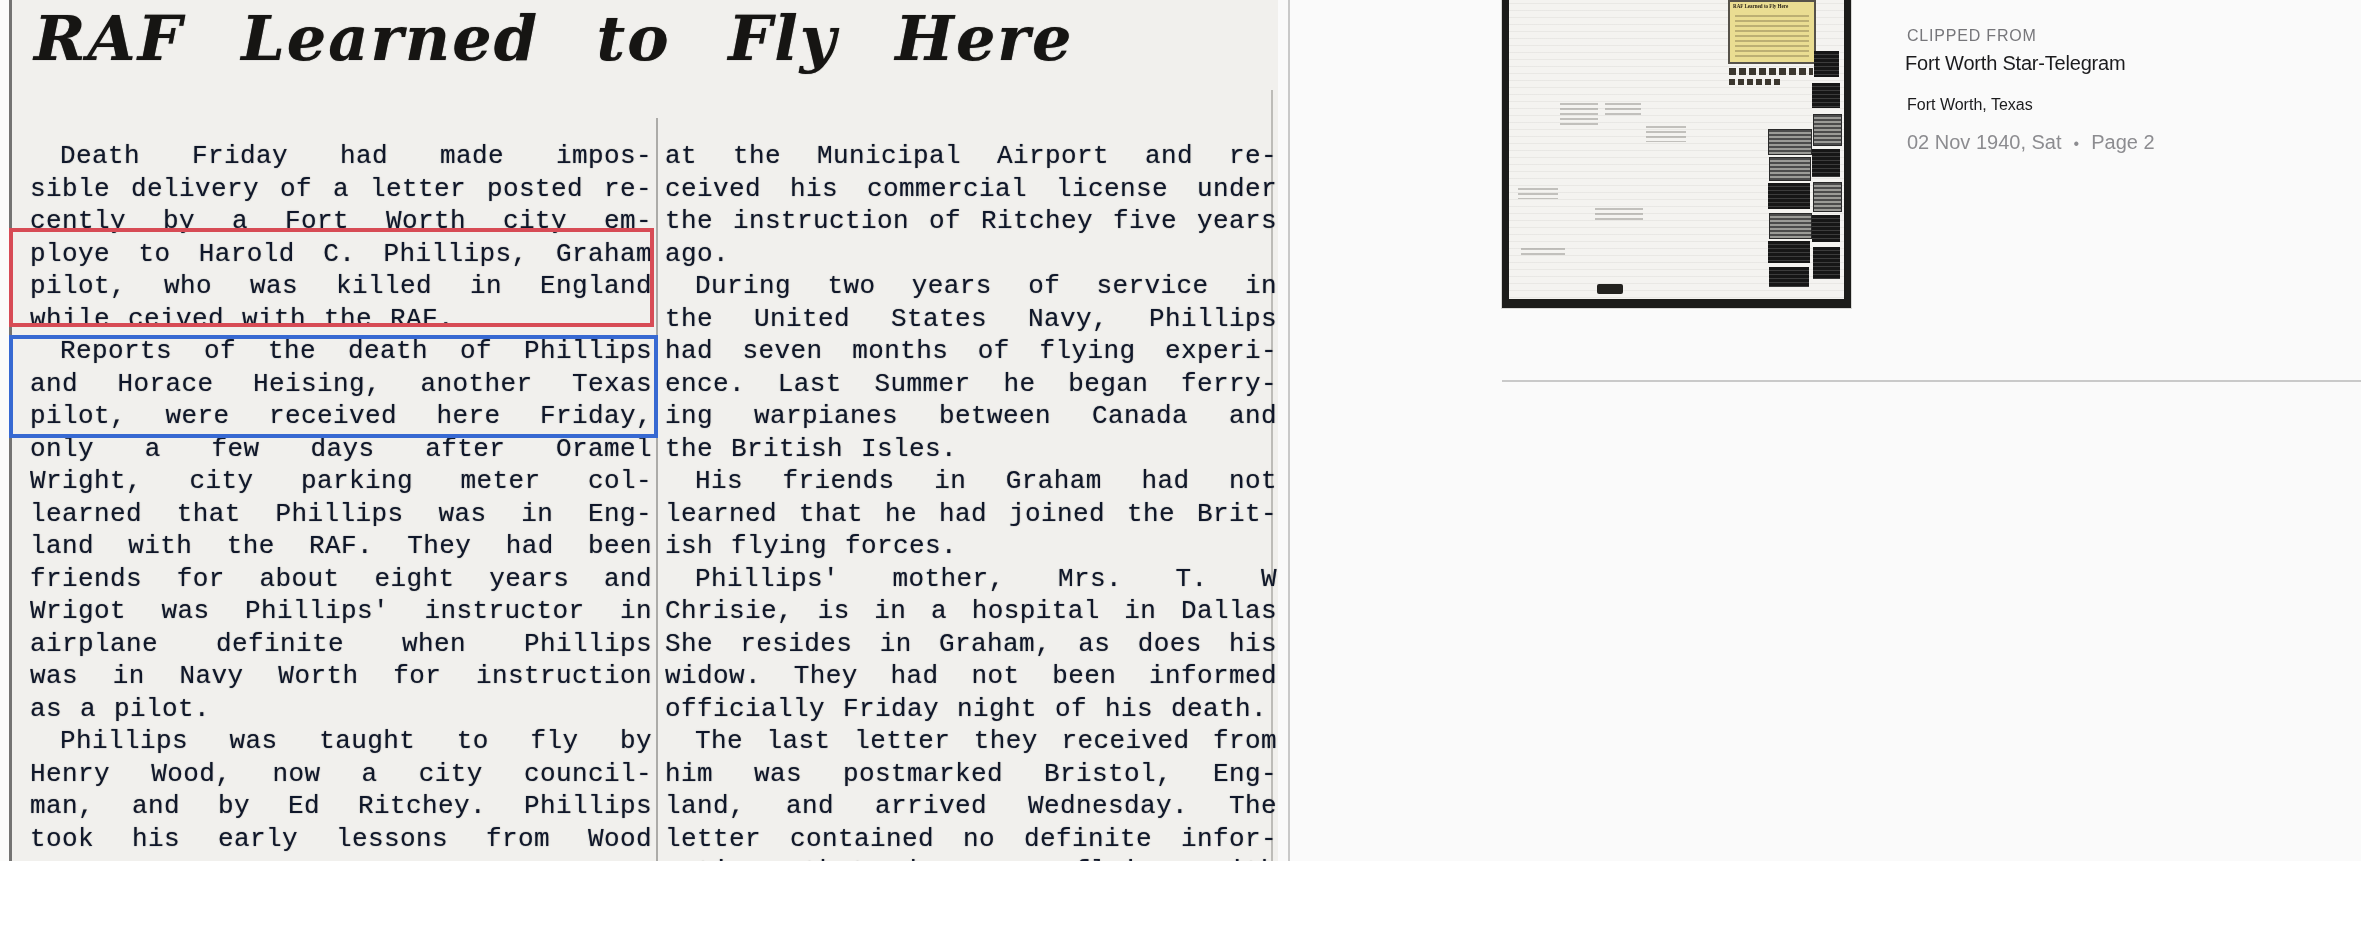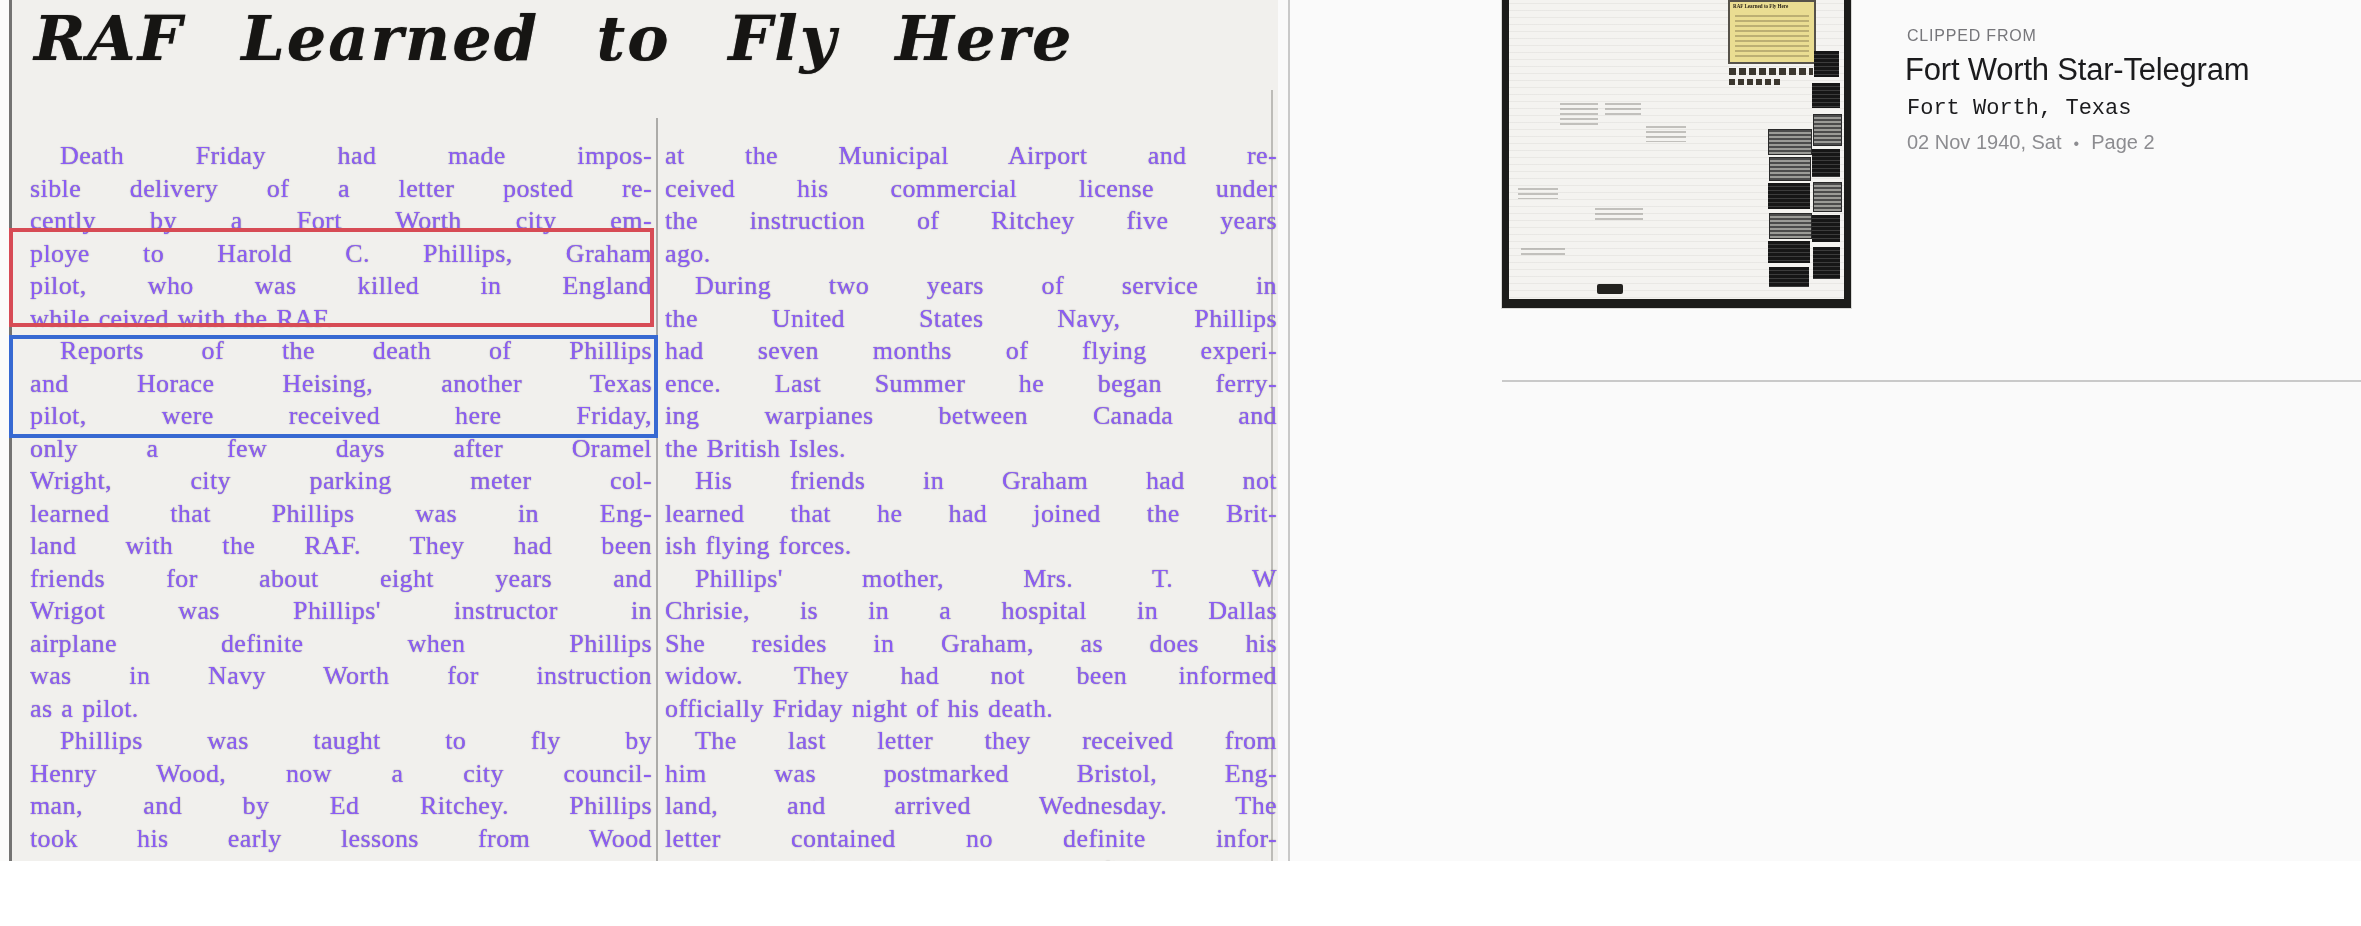--- a/index.html
+++ b/index.html
@@ -8,22 +8,22 @@
 
   
   .scan{position:absolute;left:0;top:0;width:1278px;height:926px;background:#f1f0ed;cursor:grab;}
   .scan-white-sliver{position:absolute;left:0;top:0;width:9px;height:926px;background:#fbfbfa;}
   .scan-edge-left{position:absolute;left:9px;top:0;width:3px;height:926px;background:#4a4a48;opacity:.75;}
   .scan-bottom{position:absolute;left:12px;top:913px;width:1262px;height:5px;background:#2e2d2b;opacity:.85;}
   .headline{position:absolute;left:34px;top:2px;width:1120px;margin:0;
             font-family:"DejaVu Serif","Liberation Serif",serif;font-style:italic;font-weight:bold;
             font-size:62px;line-height:74px;color:#161513;letter-spacing:2px;word-spacing:34px;
             text-shadow:0 0 1px rgba(20,20,20,.6);white-space:nowrap;}
-  .col{position:absolute;top:140px;font-family:Liberation Serif, serif;font-size:26px;line-height:32.5px;
-       color:#8b5cf6;letter-spacing:.4px;word-spacing:2px;text-shadow:0 0 1.2px rgba(52,49,45,.65);}
+  .col{position:absolute;top:140px;font-family:Liberation Mono, monospace;font-size:26px;line-height:32.5px;
+       color:#0f172a;letter-spacing:.4px;word-spacing:2px;text-shadow:0 0 1.2px rgba(52,49,45,.65);}
   .col1{left:30px;width:622px;}
   .col2{left:665px;width:612px;}
   .line{text-align:justify;text-align-last:justify;height:32.5px;overflow:hidden;white-space:nowrap;}
   .line.last{text-align-last:left;}
   .line.indent{text-indent:30px;}
   .colrule{position:absolute;left:656px;top:118px;width:2px;height:800px;background:rgba(70,68,64,.4);}
   .colrule.right{left:1271px;top:90px;height:828px;background:rgba(70,68,64,.3);}
   .anno{position:absolute;border:4px solid #000;background:transparent;}
   .anno.red{left:9px;top:228px;width:637px;height:91px;}
   .anno.blue{left:9px;top:335px;width:641px;height:95px;}
@@ -49,22 +49,22 @@
                   margin:2px 0 0 3px;width:178%;text-align:left;}
   .thumb-hl-lines{margin:1px 5px 0 5px;height:44px;opacity:.65;
       background:repeating-linear-gradient(180deg,#a39662 0 2px,transparent 2px 5px);}
   .thumb-sub1{position:absolute;left:220px;top:72px;width:84px;height:7px;
       background:repeating-linear-gradient(90deg,#3b372f 0 7px,transparent 7px 10px);}
   .thumb-sub2{position:absolute;left:220px;top:83px;width:52px;height:6px;
       background:repeating-linear-gradient(90deg,#3b372f 0 6px,transparent 6px 9px);}
   .thumb-blob{position:absolute;left:88px;top:288px;width:26px;height:10px;background:#23221f;border-radius:2px;}
 
   .clipped-label{position:absolute;left:617px;top:27px;font-size:16px;letter-spacing:.8px;color:#76767a;}
-  .source-title{position:absolute;left:615px;top:52px;font-size:31px;color:#1b1b1d;letter-spacing:-.2px;cursor:pointer;}
-  .source-loc{position:absolute;left:617px;top:96px;font-size:22px;color:#1b1b1d;font-family:Liberation Mono, monospace;}
+  .source-title{position:absolute;left:615px;top:52px;font-size:20px;color:#1b1b1d;letter-spacing:-.2px;cursor:pointer;}
+  .source-loc{position:absolute;left:617px;top:96px;font-size:16px;color:#1b1b1d;}
   .source-date{position:absolute;left:617px;top:131px;font-size:20px;color:#8c8c90;}
   .source-date .bullet{margin:0 12px;font-size:16px;}
   .hdivider{position:absolute;left:212px;top:380px;width:859px;height:2px;background:#c9c9c9;}
 </style>
 </head>
 <body>
 
 <div class="page">
 
   <div class="scan">

